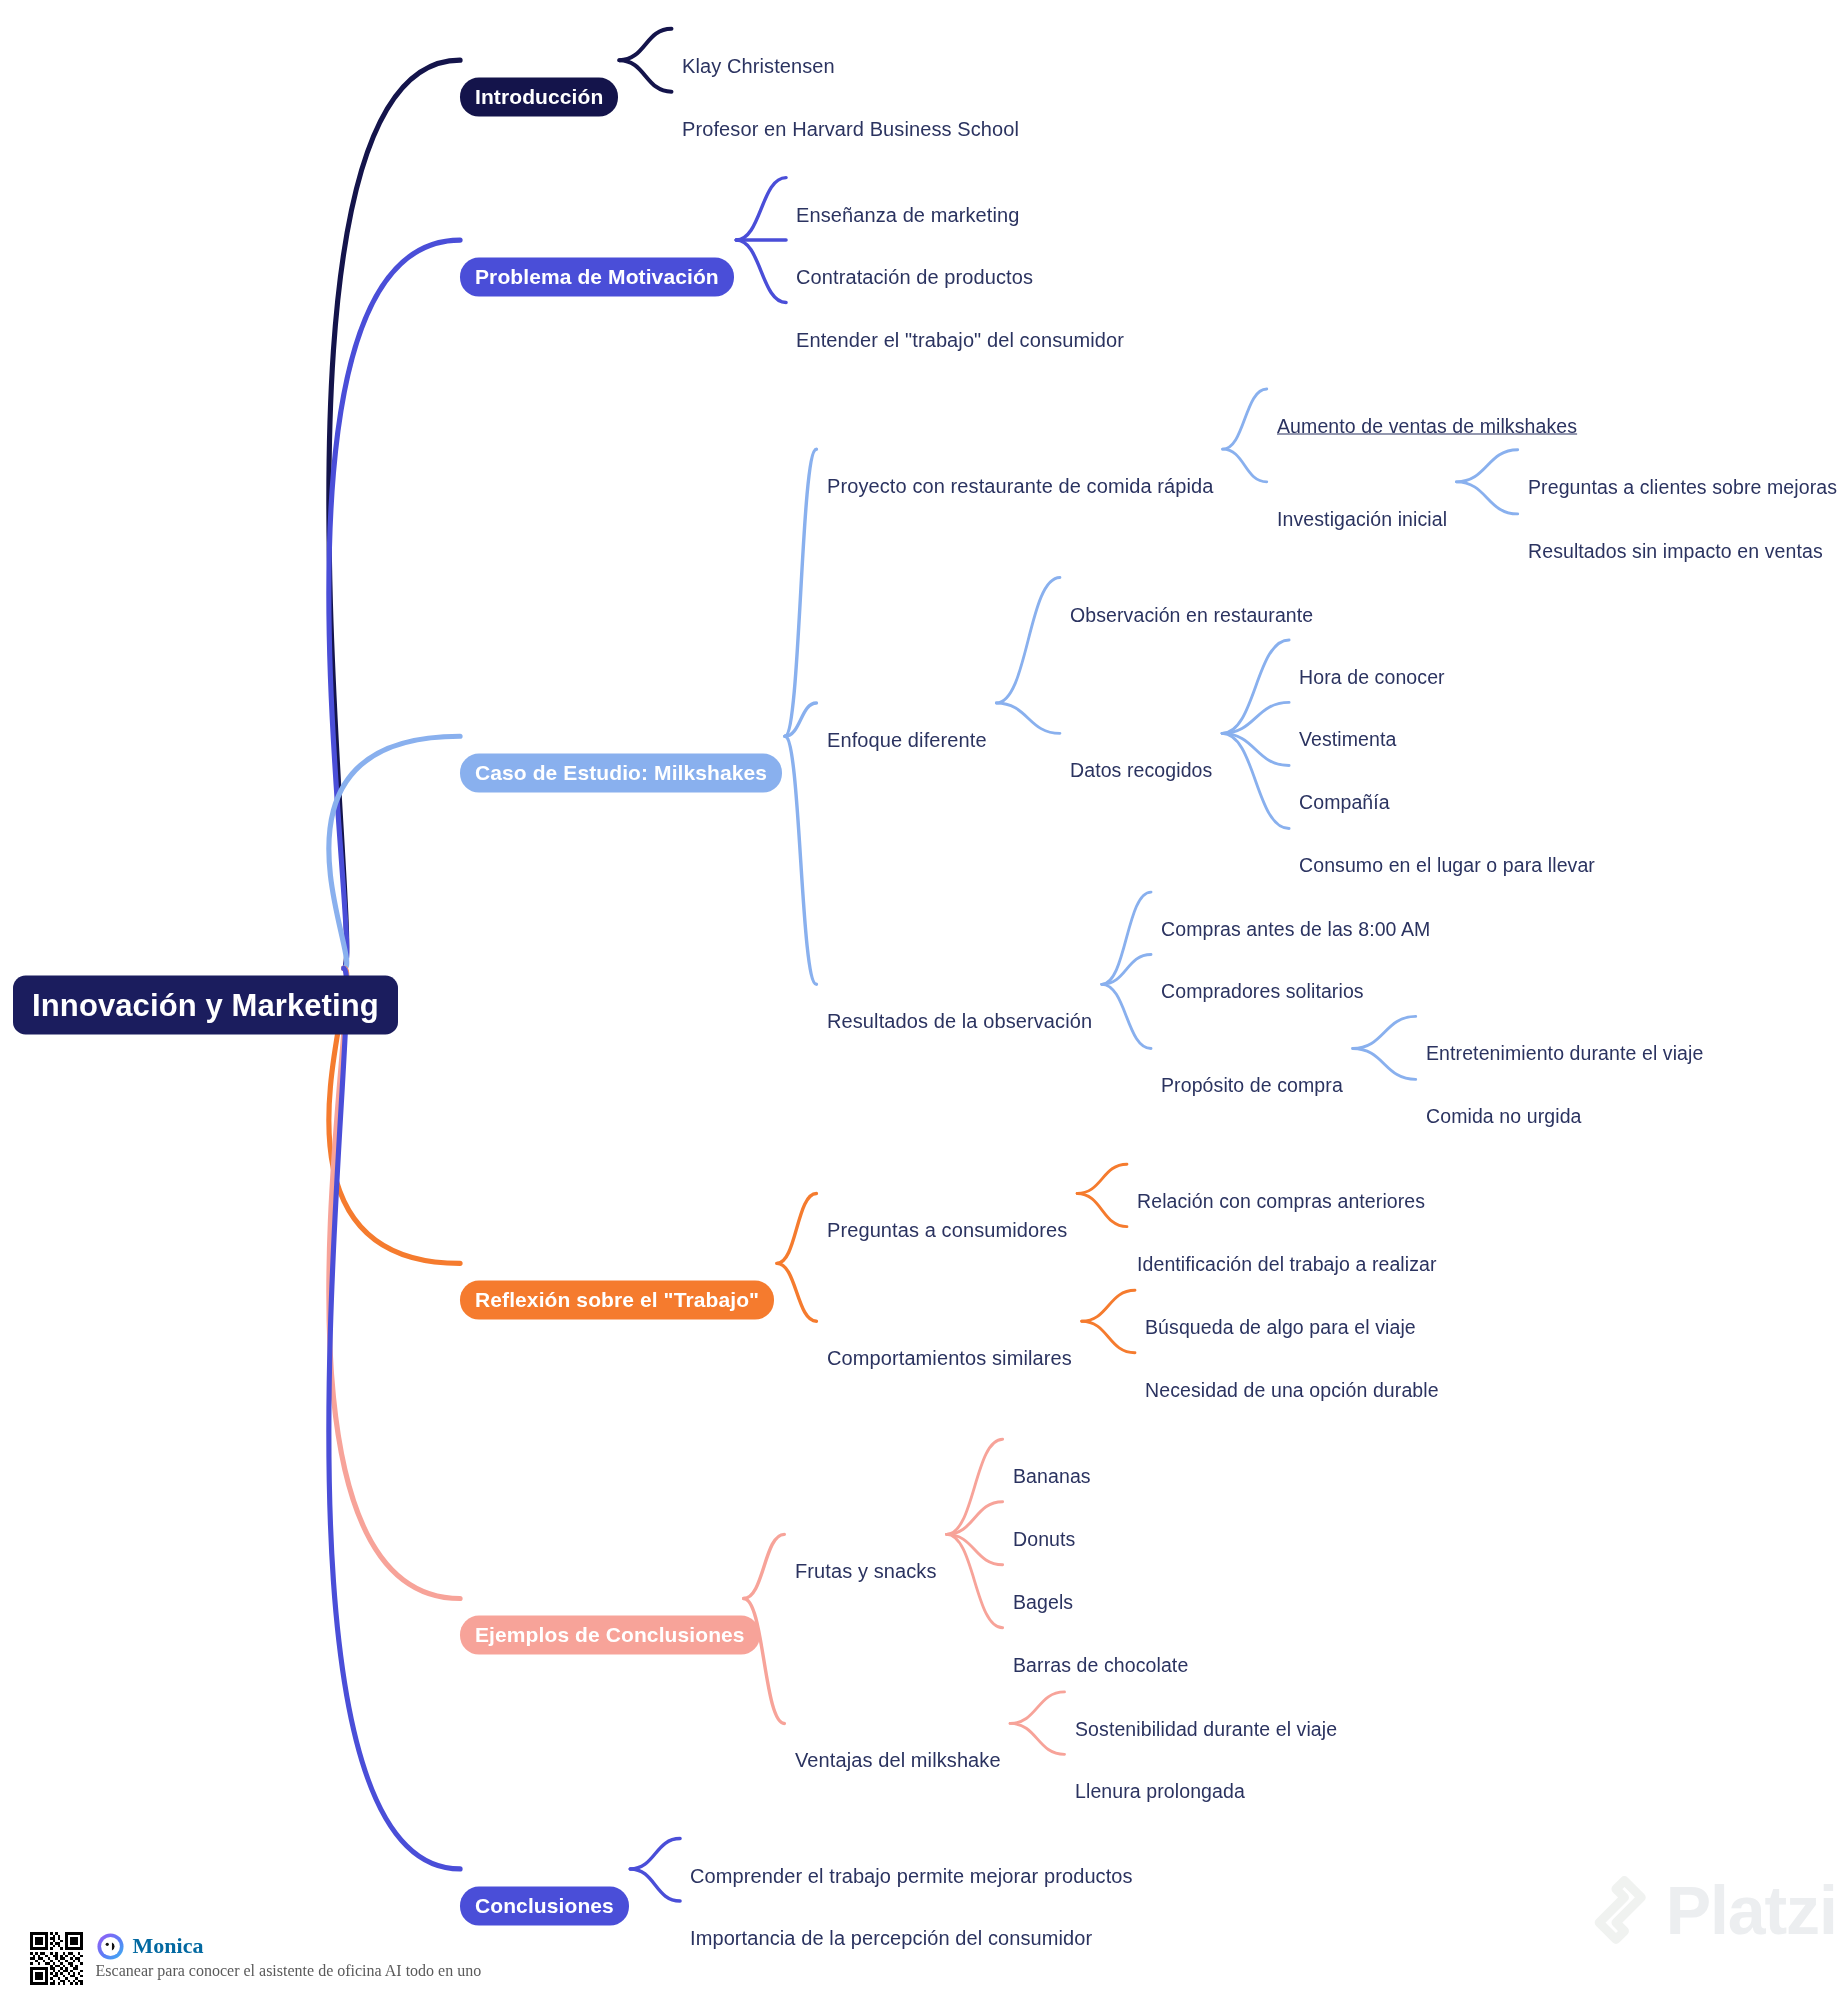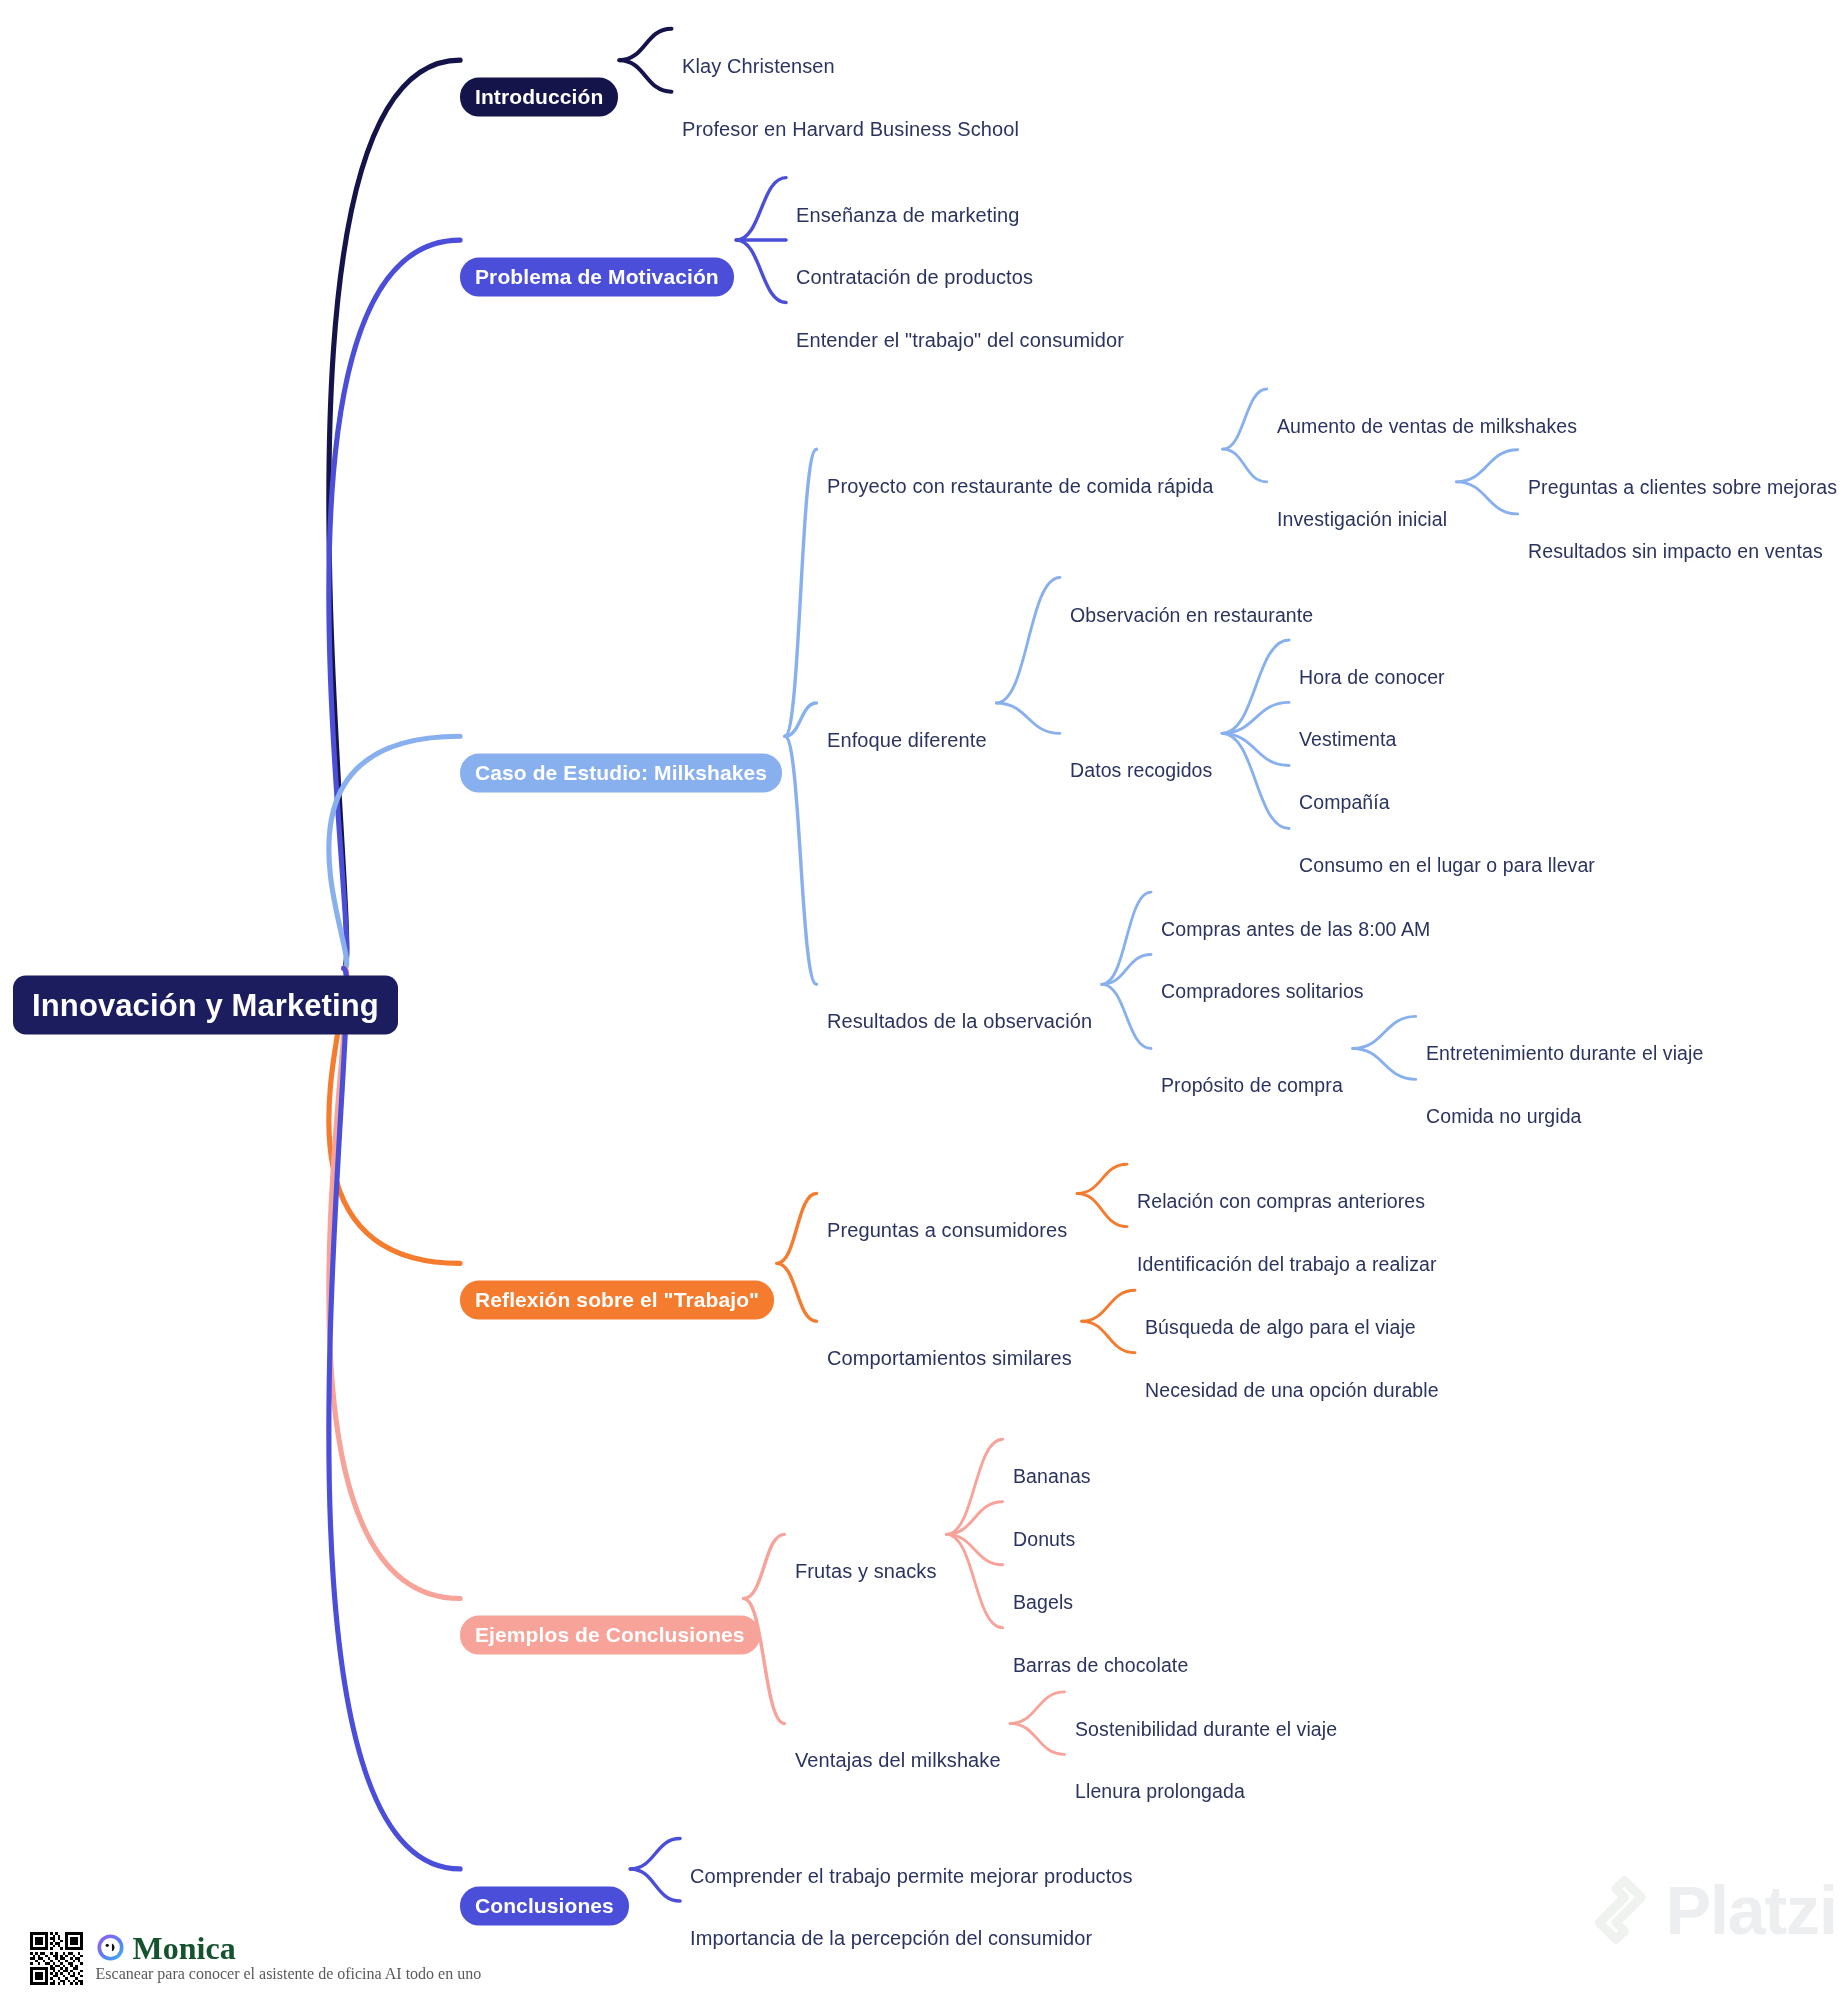--- a/index.html
+++ b/index.html
@@ -34,21 +34,21 @@
     display:flex;align-items:center;gap:15px;opacity:1;
   }
   #platzi .pz-mark{width:70px;height:70px;}
   #platzi .pz-word{font-size:68px;font-weight:bold;color:#eceef0;letter-spacing:-1.1px;line-height:1;}
 
   
   #footer{position:absolute;left:30px;bottom:10.3px;display:flex;align-items:flex-start;gap:12.6px;}
   #footer .qr{width:53px;height:53px;}
   #footer .fcol{display:flex;flex-direction:column;gap:2.3px;}
   #footer .frow{display:flex;align-items:center;gap:8px;}
-  #footer .brand{font-family:"Liberation Serif", serif;font-size:32px;font-weight:bold;color:#14532d;line-height:1;}
+  #footer .brand{font-family:"Liberation Serif", serif;font-size:22px;font-weight:bold;color:#0369a1;line-height:1;}
   #footer .tag{font-family:"Liberation Serif", serif;font-size:16px;color:#5a5a5a;line-height:1;}
   .mn-logo{width:29px;height:29px;}
 </style>
 </head>
 <body>
 
 <div id="stage">
 
   <svg id="links" viewBox="0 0 3222 3482" preserveAspectRatio="none">
       <path d="M 600 1690 C 640 1690, 423 105, 803 105" fill="none" stroke="#14144b" stroke-width="9" stroke-linecap="round"></path>
@@ -111,21 +111,21 @@
   <div class="node txt" style="left: 682px; top: 92px;">Profesor en Harvard Business School</div>
 
   <div class="node txt" style="left: 796px; top: 178px;">Enseñanza de marketing</div>
   <div class="node txt" style="left: 796px; top: 240px;">Contratación de productos</div>
   <div class="node txt" style="left: 796px; top: 303px;">Entender el "trabajo" del consumidor</div>
 
   <div class="node txt" style="left: 827px; top: 449px;">Proyecto con restaurante de comida rápida</div>
   <div class="node txt" style="left: 827px; top: 703px;">Enfoque diferente</div>
   <div class="node txt" style="left: 827px; top: 984px;">Resultados de la observación</div>
 
-  <div class="node txt lvl3" style="left: 1277px; top: 389px;">Aumento de ventas de milkshakes</div>
+  <div class="node txt lvl3" style="left: 1277px; top: 389px; text-decoration: underline;">Aumento de ventas de milkshakes</div>
   <div class="node txt lvl3" style="left: 1277px; top: 482px;">Investigación inicial</div>
   <div class="node txt lvl3" style="left: 1528px; top: 450px;">Preguntas a clientes sobre mejoras</div>
   <div class="node txt lvl3" style="left: 1528px; top: 514px;">Resultados sin impacto en ventas</div>
 
   <div class="node txt lvl3" style="left: 1070px; top: 578px;">Observación en restaurante</div>
   <div class="node txt lvl3" style="left: 1070px; top: 733px;">Datos recogidos</div>
   <div class="node txt lvl3" style="left: 1299px; top: 640px;">Hora de conocer</div>
   <div class="node txt lvl3" style="left: 1299px; top: 702px;">Vestimenta</div>
   <div class="node txt lvl3" style="left: 1299px; top: 765px;">Compañía</div>
   <div class="node txt lvl3" style="left: 1299px; top: 828px;">Consumo en el lugar o para llevar</div>

